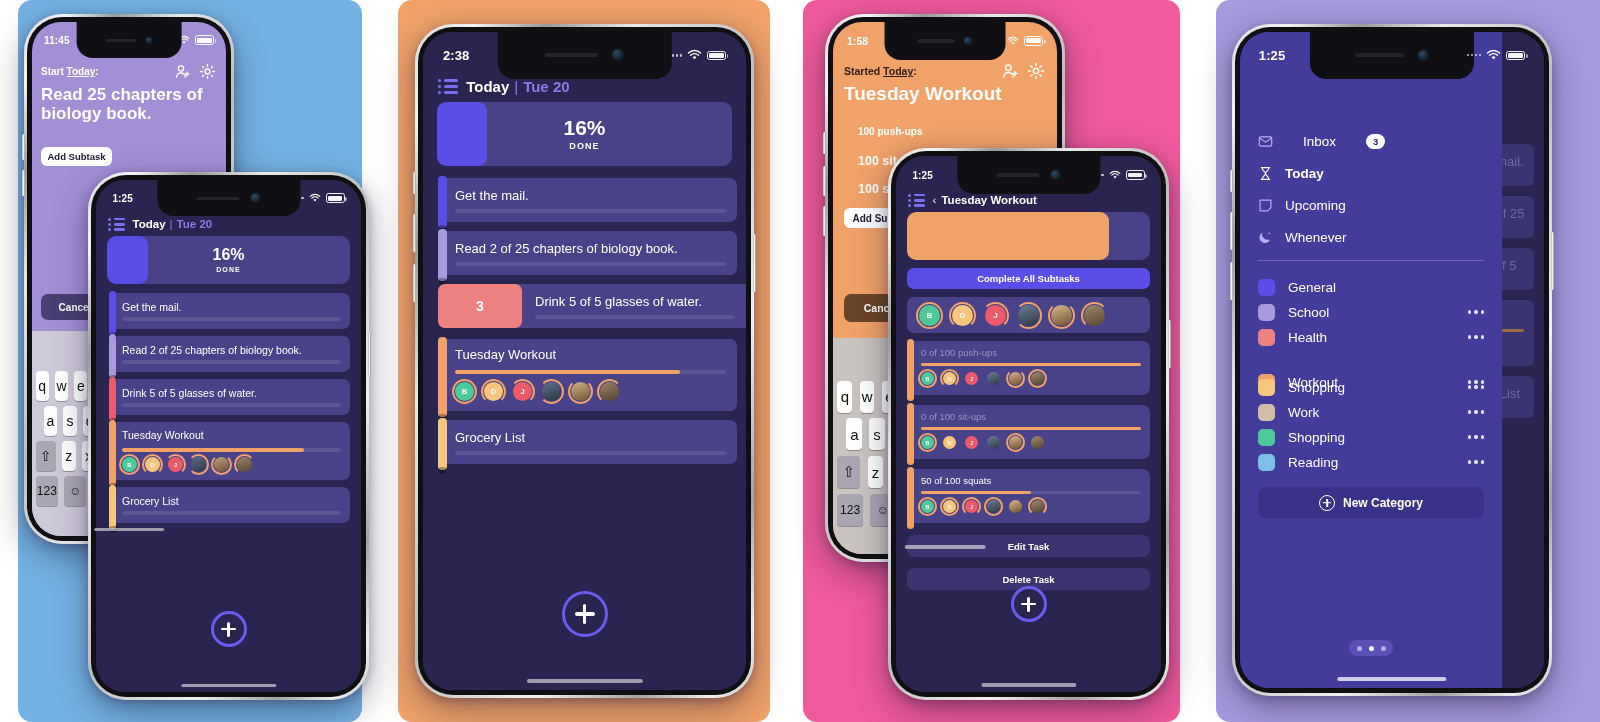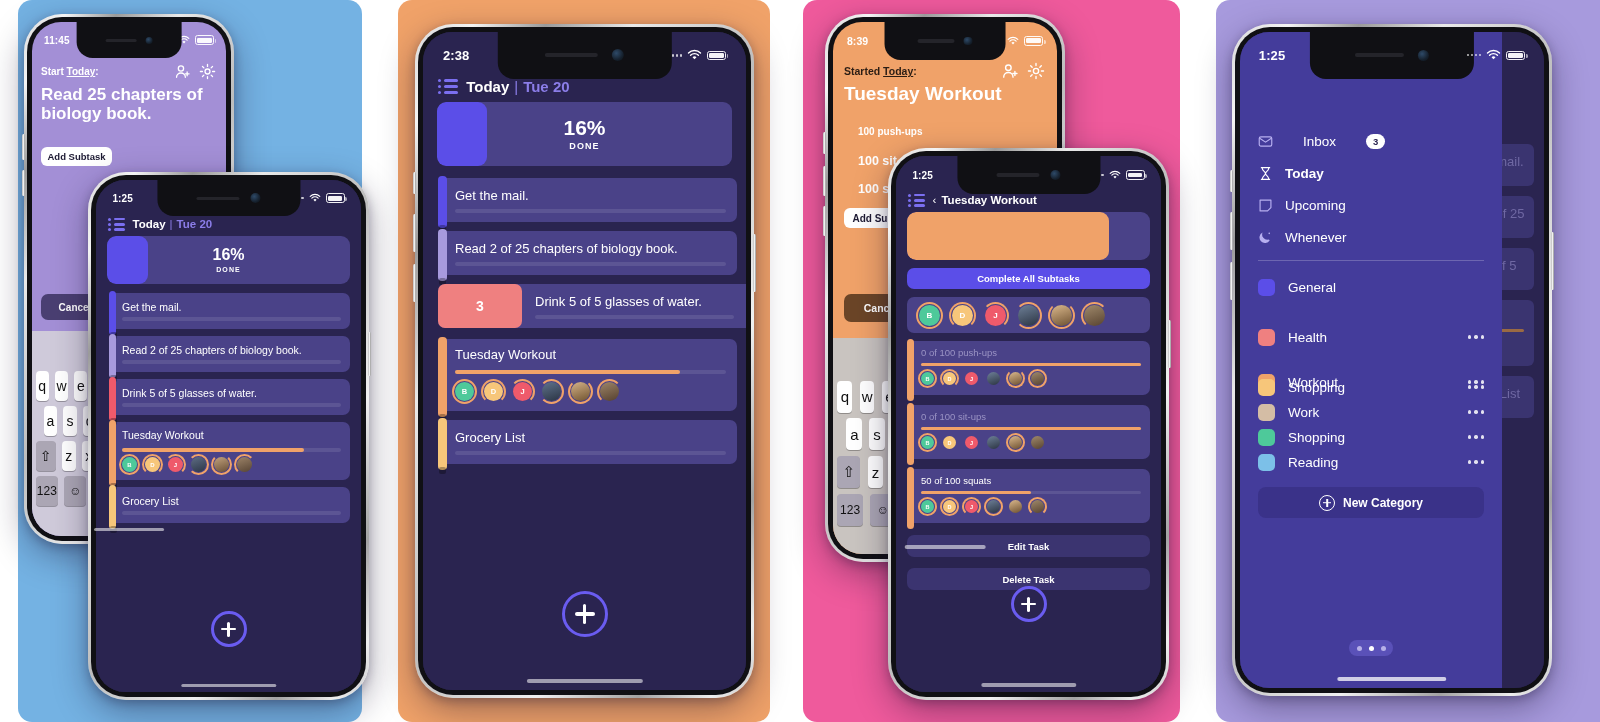--- a/index.html
+++ b/index.html
@@ -525,21 +525,21 @@
       <div class="frame-inner"></div>
       <div class="side-btn" style="left:-2px; top:118px; width:3px; height:22px;"></div>
       <div class="side-btn" style="left:-2px; top:152px; width:3px; height:30px;"></div>
       <div class="side-btn" style="left:-2px; top:192px; width:3px; height:30px;"></div>
       <div class="screen" style="background:#f0a269;">
         <div class="notch">
           <div class="speaker"></div>
           <div class="cam"></div>
         </div>
         <div class="statusbar" style="color:#fff; font-size:10.5px;">
-          <div class="sb-time">8:39</div>
+          <div class="sb-time">1:58</div>
           <div class="sb-right">
             <div class="sb-dots">
                 <i></i>
                 <i></i>
                 <i></i>
                 <i></i>
               </div>
             <svg class="wifi" width="12" height="10" viewBox="0 0 16 12">
               <path d="M8 10.6 5.9 8.3a3 3 0 0 1 4.2 0L8 10.6Z" fill="#fff"></path>
               <path d="M3.8 6.2a6 6 0 0 1 8.4 0" stroke="#fff" stroke-width="1.5" fill="none" stroke-linecap="round"></path>
@@ -898,20 +898,29 @@
             </svg>
             <span class="d-label" style="font-size:13.5px;">Whenever</span>
           </div>
 
           <div class="divider" style="left:18px; right:18px; top:228px;"></div>
 
           <div class="d-item" style="position:absolute; left:18px; right:18px; top:244px; height:22px; gap:13px;">
             <span class="d-swatch" style="width:17px;height:17px;background:#5b4ee8;"></span>
             <span class="d-label" style="font-size:13.5px;">General</span>
           </div>
+          <div class="d-item" style="position:absolute; left:18px; right:18px; top:269px; height:22px; gap:13px;">
+            <span class="d-swatch" style="width:17px;height:17px;background:#a79add;"></span>
+            <span class="d-label" style="font-size:13.5px;">School</span>
+            <span class="d-dots">
+                <i></i>
+                <i></i>
+                <i></i>
+              </span>
+          </div>
           <div class="d-item" style="position:absolute; left:18px; right:18px; top:294px; height:22px; gap:13px;">
             <span class="d-swatch" style="width:17px;height:17px;background:#ef8080;"></span>
             <span class="d-label" style="font-size:13.5px;">Health</span>
             <span class="d-dots">
                 <i></i>
                 <i></i>
                 <i></i>
               </span>
           </div>
           <div class="d-item" style="position:absolute; left:18px; right:18px; top:319px; height:22px; gap:13px;margin-top:20px;">

